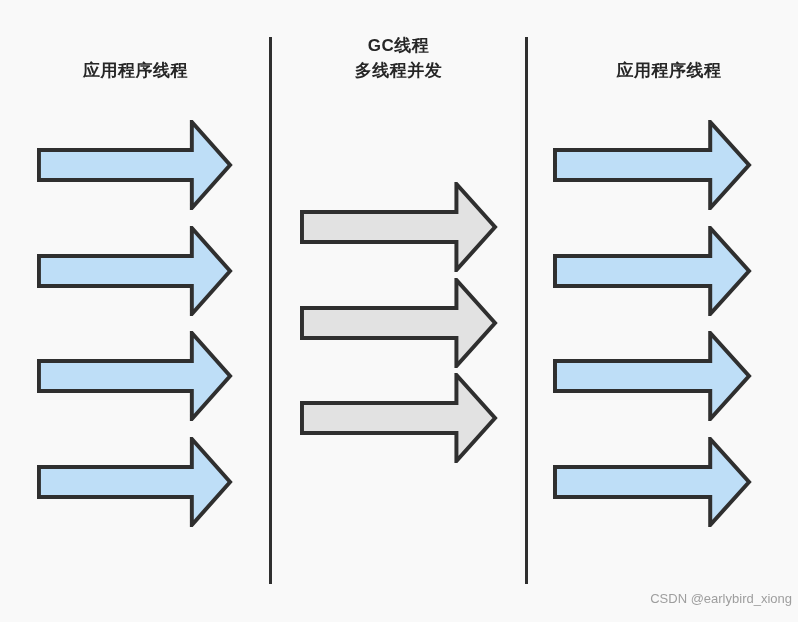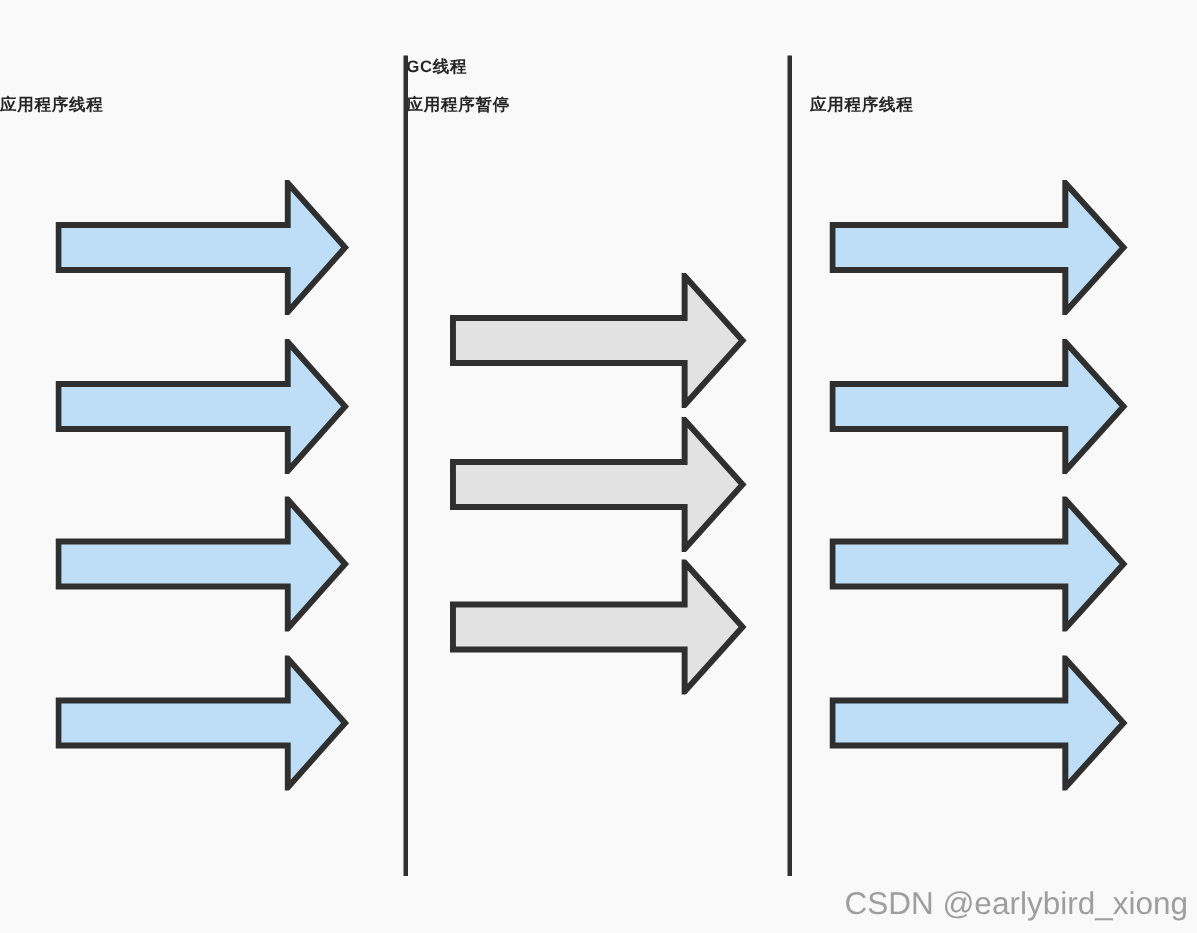--- a/index.html
+++ b/index.html
@@ -1,42 +1,42 @@
 <!DOCTYPE html>
 <html style="--bg: #f9f9f9; --line: #2f2f2f; --heading: #262626; --wm: #9e9e9e;"><head>
 <meta charset="utf-8">
 <style>
   html,body{margin:0;padding:0;}
   body{font-family:"Liberation Sans","DejaVu Sans",sans-serif;}
   .canvas{position:relative;width:798px;height:622px;background:var(--bg,#f9f9f9);overflow:hidden;}
-  .heading{position:absolute;font-weight:bold;font-size:11px;line-height:25px;color:var(--heading,#262626);text-align:left;letter-spacing:0.5px;}
+  .heading{position:absolute;font-weight:bold;font-size:17px;line-height:25px;color:var(--heading,#262626);text-align:center;letter-spacing:0.5px;}
   .title-left{left:0;top:58px;width:271px;}
   .title-middle{left:271px;top:33px;width:255px;}
   .title-right{left:540px;top:58px;width:258px;}
   .divider{position:absolute;top:37px;width:3px;height:547px;background:var(--line,#2f2f2f);}
   .divider-1{left:269px;}
   .divider-2{left:525px;}
   .arrow-group{position:absolute;display:flex;flex-direction:column;}
   .group-left{left:37px;top:120px;gap:15.5px;}
   .group-middle{left:300px;top:182px;gap:5.5px;}
   .group-right{left:553px;top:120px;gap:15.5px;}
   .group-left svg{width:196px;height:90px;display:block;}
   .group-middle svg{width:198px;height:90px;display:block;}
   .group-right svg{width:199px;height:90px;display:block;}
-  .watermark{position:absolute;top:591px;right:6px;font-size:21px;color:var(--wm,#9e9e9e);}
+  .watermark{position:absolute;top:591px;right:6px;font-size:13px;color:var(--wm,#9e9e9e);}
 </style>
 </head>
 <body>
 
 <div class="canvas">
   <div class="heading title-left">应用程序线程</div>
 
   <div class="heading title-middle">
     <div>GC线程</div>
-    <div>应用程序暂停</div>
+    <div>多线程并发</div>
   </div>
 
   <div class="heading title-right">应用程序线程</div>
 
   <div class="divider divider-1"></div>
   <div class="divider divider-2"></div>
 
   <div class="arrow-group group-left" id="arrows-left">
       <svg viewBox="0 0 200 90" preserveAspectRatio="none">
         <polygon points="2,30 158,30 158,2 197,45 158,88 158,60 2,60" fill="#bedef7" stroke="#2f2f2f" stroke-width="4" stroke-linejoin="miter"></polygon>

